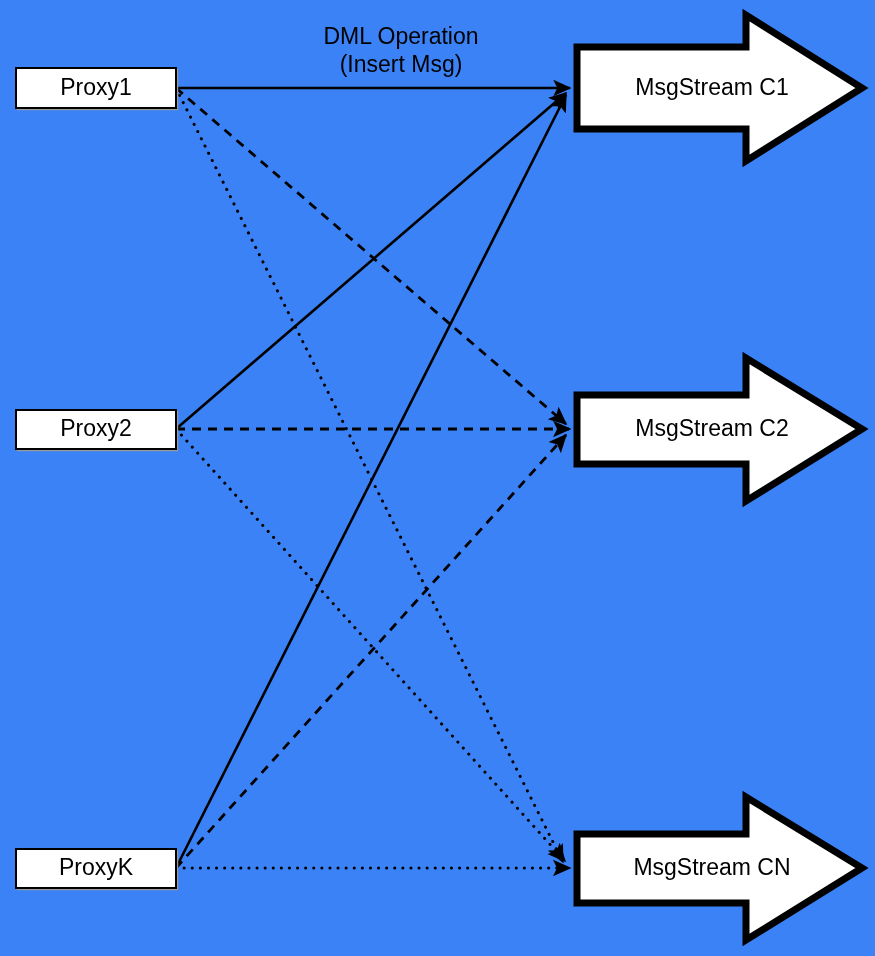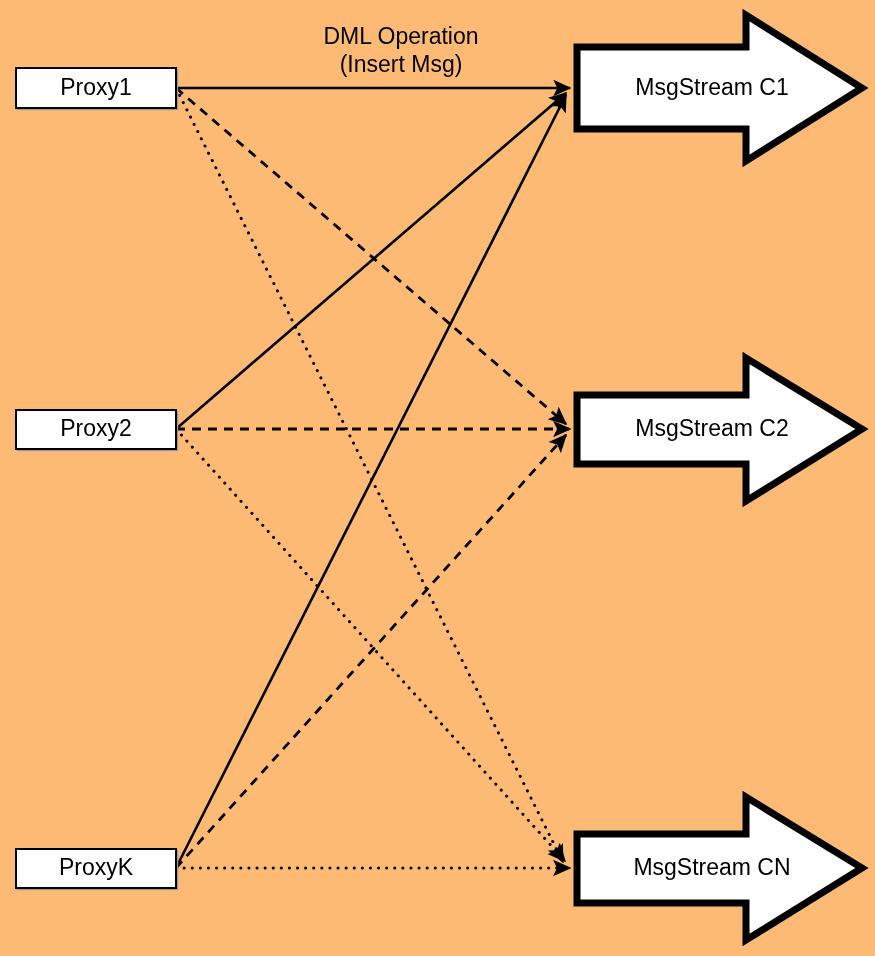--- a/index.html
+++ b/index.html
@@ -10,21 +10,21 @@
   body {
     width: 875px;
     height: 956px;
     font-family: "Liberation Sans", sans-serif;
     overflow: hidden;
   }
   #diagram-root {
     position: relative;
     width: 875px;
     height: 956px;
-    background: #fdba74;
+    background: #3b82f6;
   }
   svg#diagram-canvas {
     position: absolute;
     left: 0;
     top: 0;
     width: 875px;
     height: 956px;
     display: block;
   }
   .node-label {

